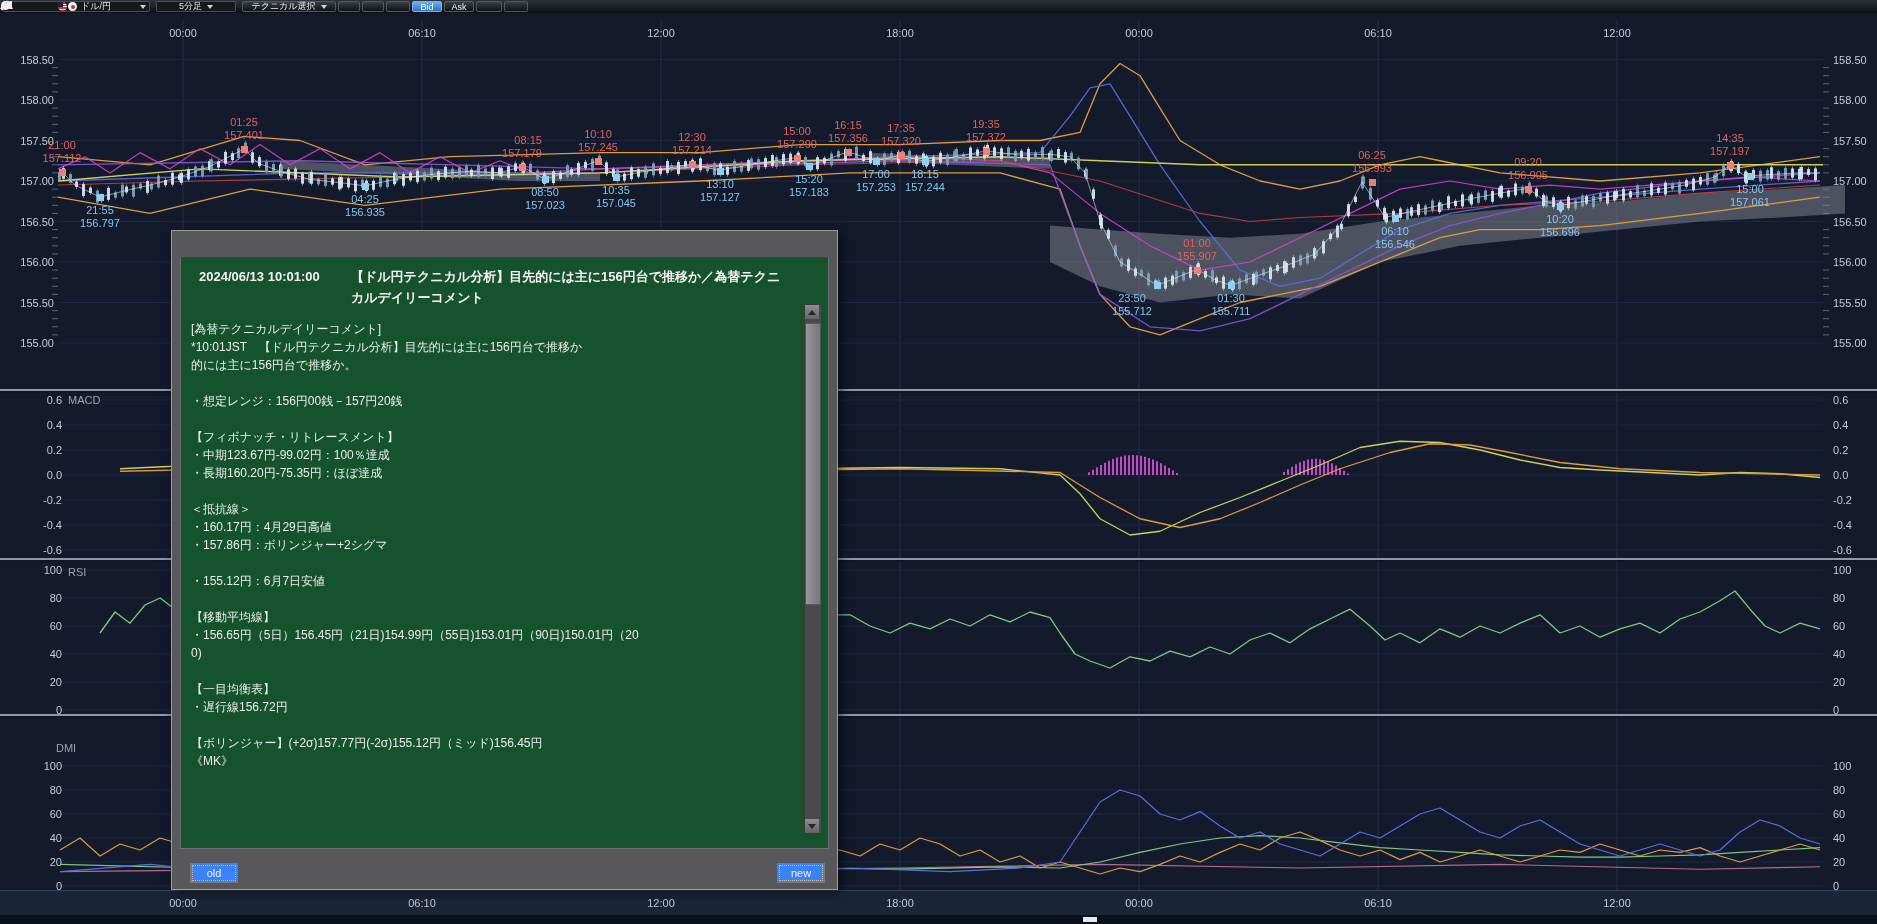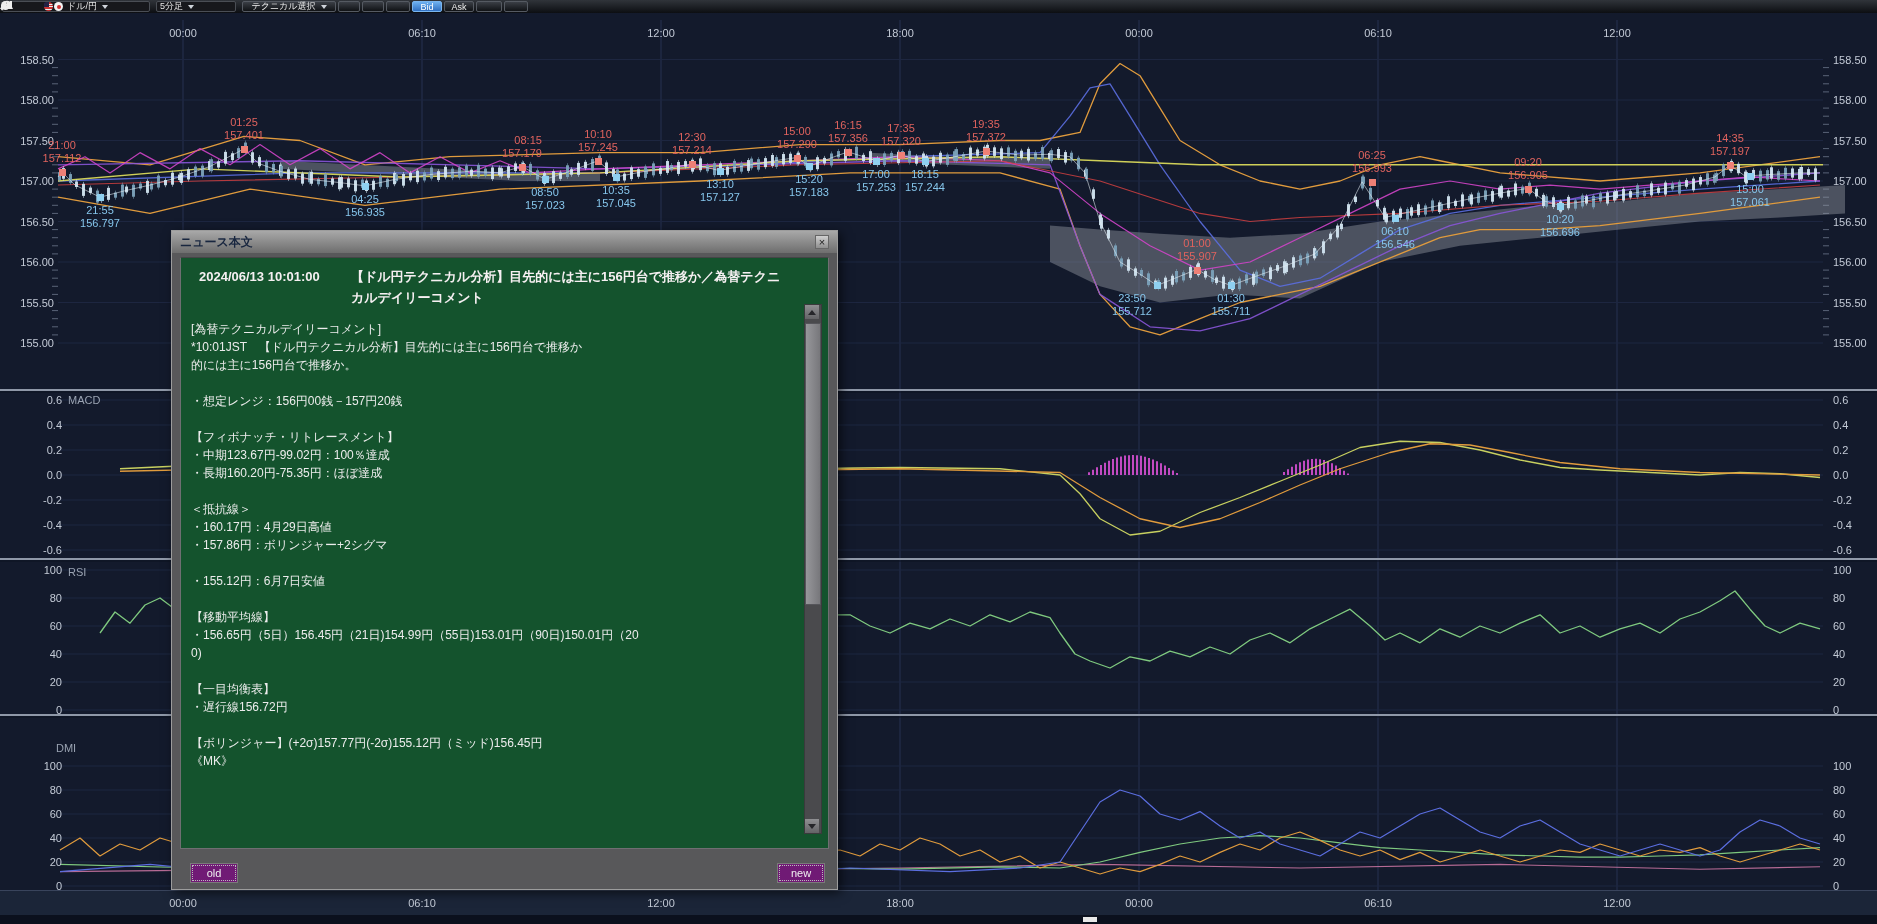--- a/index.html
+++ b/index.html
@@ -57,41 +57,41 @@
   #dialog-scrollbar{position:absolute;right:6px;top:46px;width:16px;bottom:14px;background:#4a4a4d;border:1px solid #3a3a3c;}
   .scroll-arrow{position:absolute;left:0;width:14px;height:14px;background:linear-gradient(#8f8f92,#636366);
           display:flex;align-items:center;justify-content:center;}
   .scroll-arrow.up{top:0;}
   .scroll-arrow.down{bottom:0;}
   .scroll-arrow span{width:0;height:0;border-left:4px solid transparent;border-right:4px solid transparent;}
   .scroll-arrow.up span{border-bottom:5px solid #26262a;}
   .scroll-arrow.down span{border-top:5px solid #26262a;}
   #scroll-thumb{position:absolute;left:0;top:18px;width:14px;height:280px;background:linear-gradient(90deg,#97979b,#77777b);
           border:1px solid #55555a;}
-  .dlg-btn{position:absolute;bottom:6px;width:46px;height:18px;background:#701a75;border:1px solid #7a7a7a;
+  .dlg-btn{position:absolute;bottom:6px;width:46px;height:18px;background:#3b82f6;border:1px solid #7a7a7a;
           color:#f0f0f0;font-size:11px;display:flex;align-items:center;justify-content:center;outline:1px dotted #bbb;outline-offset:-3px;}
   #old-btn{left:18px;}
   #new-btn{right:12px;}
   svg{position:absolute;left:0;top:0;}
 </style>
 </head>
 <body>
 
 <div id="screen">
 
   <div id="toolbar">
-    <div class="tb-box" style="width:148px;justify-content:center;">
+    <div class="tb-box" style="width:148px;justify-content:flex-end;gap:24px;">
       <span style="display:flex;align-items:center;">
         <span class="flag us"></span>
         <span class="flag jp" style="margin-right:4px;"></span>
         <span>ドル/円</span>
       </span>
       <span class="caret"></span>
     </div>
-    <div class="tb-box" style="width:80px;justify-content:flex-start;margin-left:6px;">
+    <div class="tb-box" style="width:80px;justify-content:center;margin-left:6px;">
       <span>5分足</span>
       <span class="caret"></span>
     </div>
     <div class="tb-btn" style="width:94px;justify-content:center;margin-left:6px;">
       <span>テクニカル選択</span>
       <span class="caret"></span>
     </div>
     <div class="tb-btn" style="width:22px;">
       <svg width="11" height="11" viewBox="0 0 11 11" class="ticon">
           <path d="M1 10 L3 9 L9 3 L8 2 L2 8 Z" fill="#eee"></path>
@@ -1076,24 +1076,20 @@
       <div class="time-label" style="left: 900px; top: 6px;">18:00</div>
       <div class="time-label" style="left: 1139px; top: 6px;">00:00</div>
       <div class="time-label" style="left: 1378px; top: 6px;">06:10</div>
       <div class="time-label" style="left: 1617px; top: 6px;">12:00</div>
     </div>
   <div id="bottom-strip">
       <div class="handle"></div>
     </div>
 
   <div id="dialog">
-    <div id="dialog-titlebar">
-      <span id="dialog-title">ニュース本文</span>
-      <span id="dialog-close">×</span>
-    </div>
     <div id="dialog-content">
       <div id="dialog-heading">
         <span class="hd-date">2024/06/13 10:01:00</span>
         <span class="hd-title">【ドル円テクニカル分析】目先的には主に156円台で推移か／為替テクニカルデイリーコメント</span>
       </div>
       <div id="dialog-body">
           <div class="body-line">[為替テクニカルデイリーコメント]</div>
           <div class="body-line">*10:01JST　【ドル円テクニカル分析】目先的には主に156円台で推移か</div>
           <div class="body-line">的には主に156円台で推移か。</div>
           <div class="body-line"></div>

